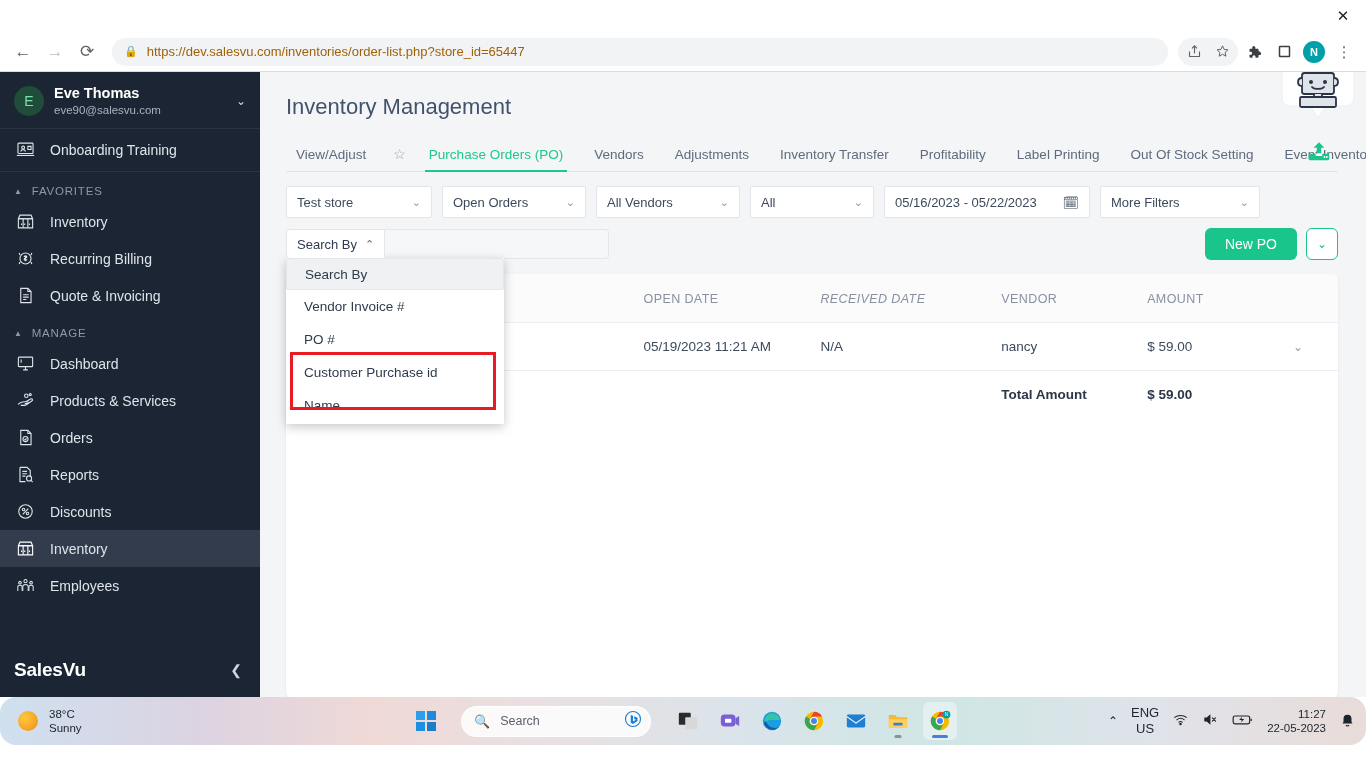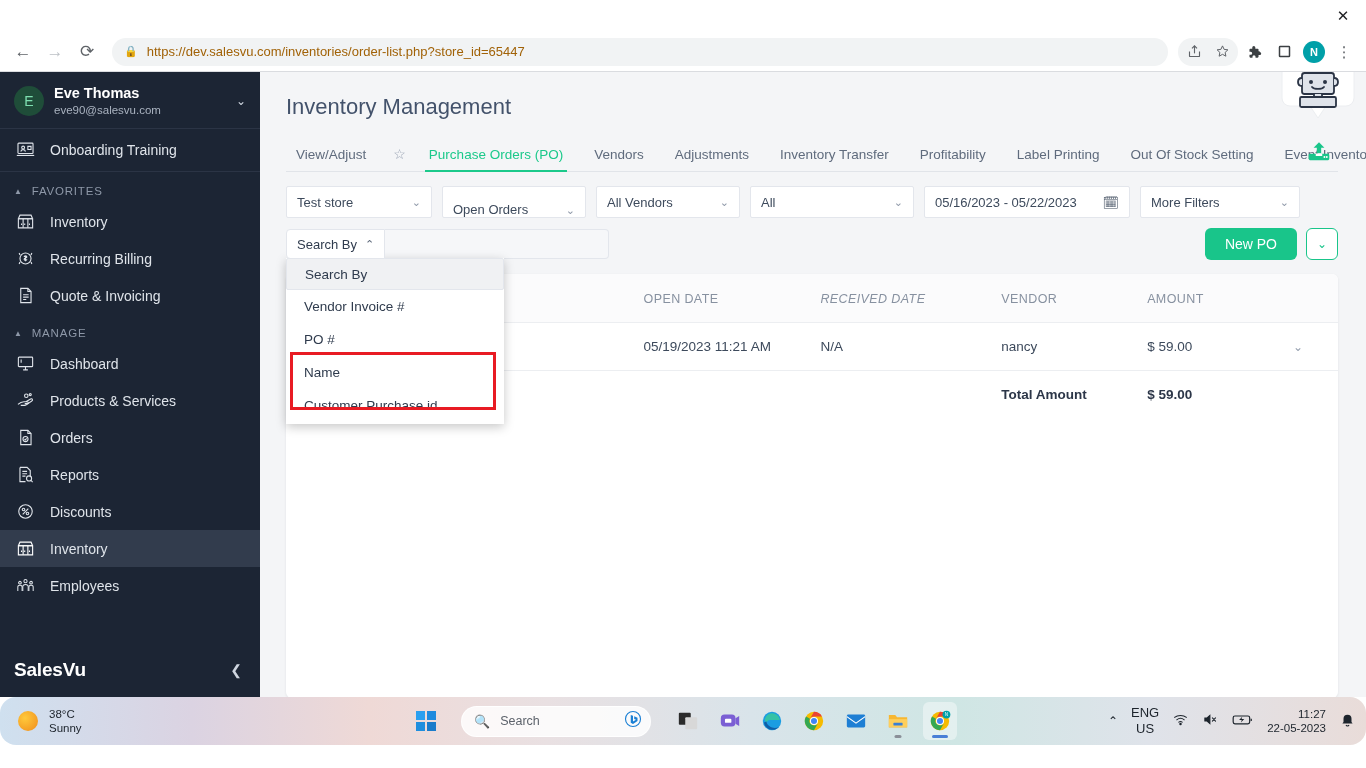--- a/index.html
+++ b/index.html
@@ -118,23 +118,23 @@
   }
 
   .filters { display: flex; gap: 10px; margin-top: 14px; flex-wrap: nowrap; }
   .sel {
     height: 32px; background: #fff; border: 1px solid #e3e6ec; border-radius: 2px;
     display: flex; align-items: center; justify-content: space-between;
     padding: 0 10px; font-size: 13px; color: #3d4a5c; gap: 10px;
   }
   .sel .cv { color: #8e98a8; font-size: 11px; }
   .sel-store { width: 146px; }
-  .sel-status { width: 144px; align-items: flex-end; }
+  .sel-status { width: 144px; }
   .sel-vendor { width: 144px; }
-  .sel-all { width: 164px; }
+  .sel-all { width: 124px; }
   .sel-date { width: 206px; }
   .sel-more { width: 160px; }
   .cal-ic { font-size: 13px; }
 
   .row2 { display: flex; align-items: center; margin-top: 10px; position: relative; }
   .searchby-btn {
     height: 30px; background: #fff; border: 1px solid #e3e6ec; border-radius: 4px 0 0 4px;
     display: flex; align-items: center; gap: 8px; padding: 0 10px; font-size: 13px; color: #2f3b4d;
     position: relative; z-index: 12;
   }
@@ -505,22 +505,22 @@
       <div class="searchby-btn">
         <span>Search By</span>
         <span class="cv">⌃</span>
       </div>
       <input class="search-input" type="text" value="" placeholder="" style="">
 
       <div class="dropdown">
         <div class="dd-item sel">Search By</div>
         <div class="dd-item">Vendor Invoice #</div>
         <div class="dd-item">PO #</div>
+        <div class="dd-item">Customer Purchase id</div>
         <div class="dd-item">Name</div>
-        <div class="dd-item">Customer Purchase id</div>
       </div>
       <div class="dd-highlight"></div>
 
       <div class="right-actions">
         <div class="btn-newpo">New PO</div>
         <div class="btn-caret">⌄</div>
       </div>
     </div>
 
     <div class="card">

